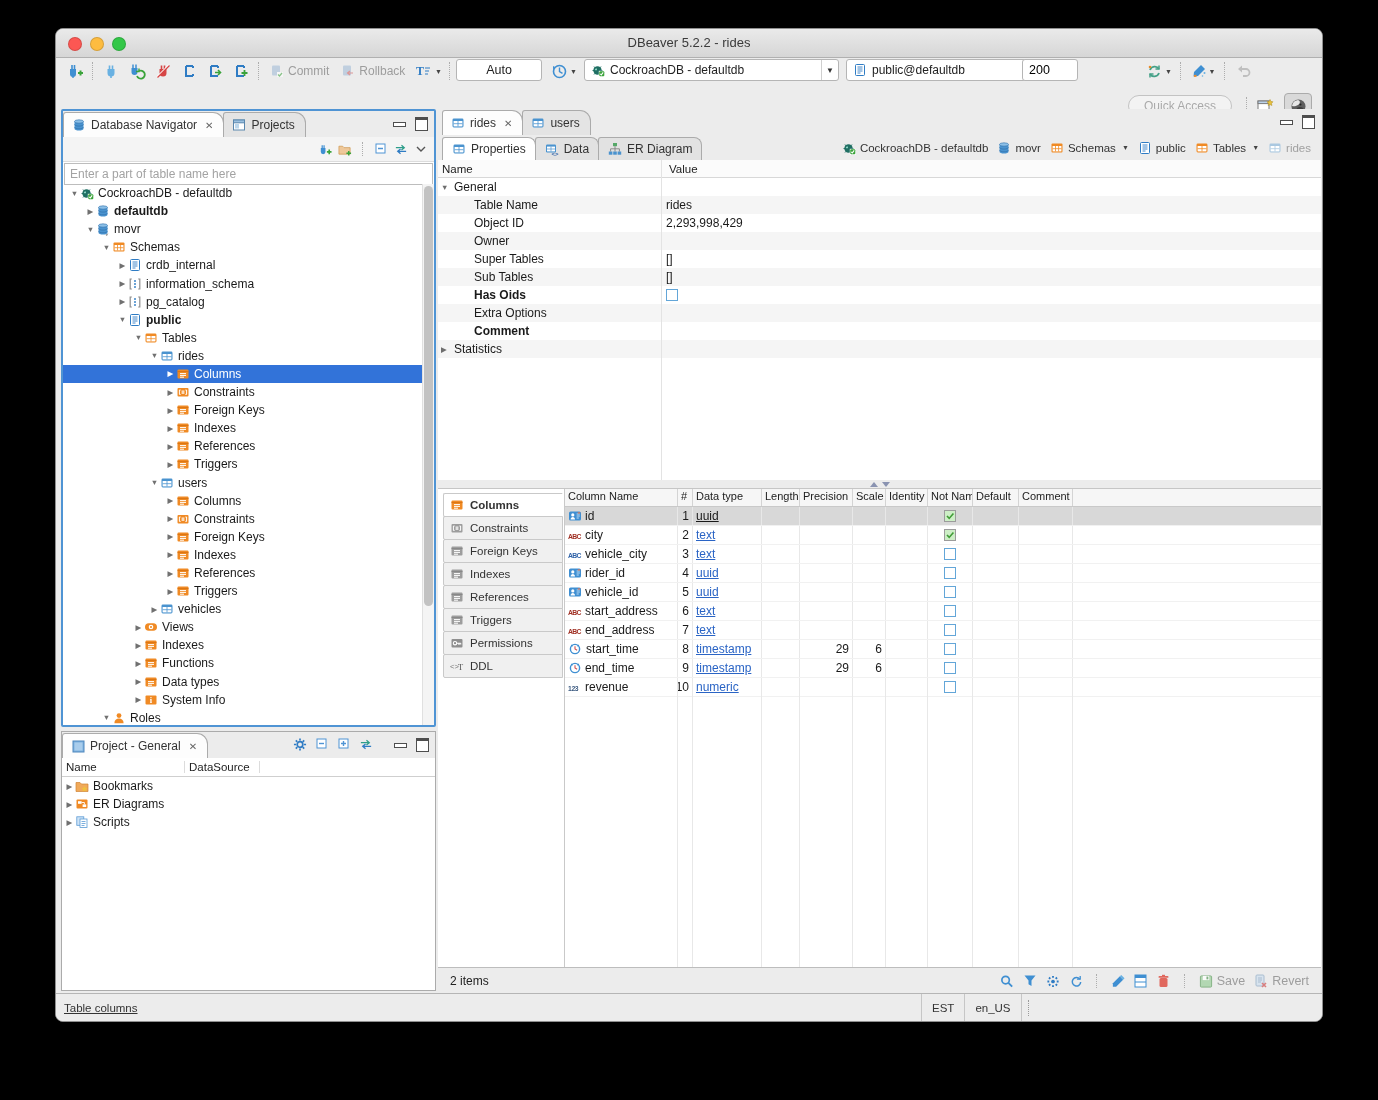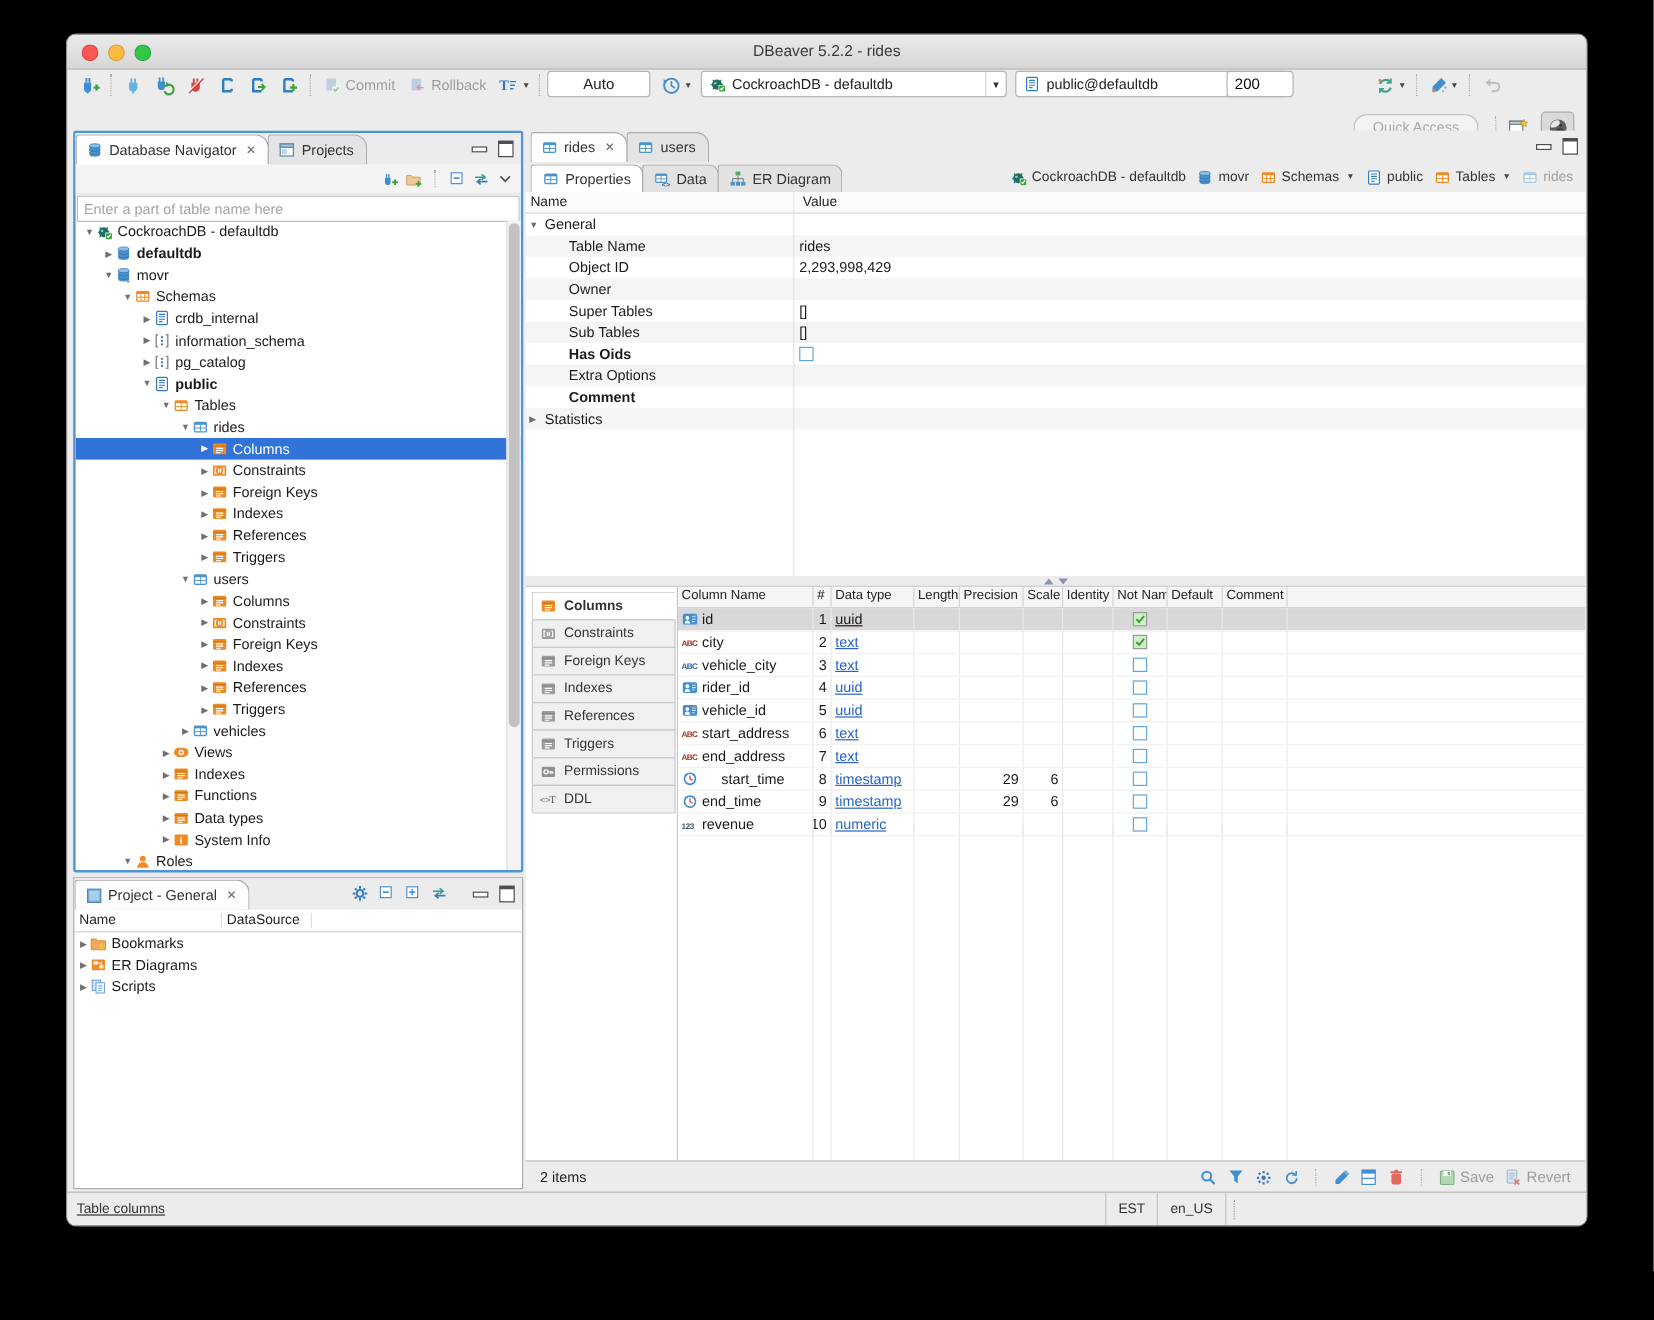--- a/index.html
+++ b/index.html
@@ -1367,21 +1367,21 @@
             <div class="gr">
               <span class="gc" style="width:113px">
                 <span class="icon">
                   <svg width="14" height="14" viewBox="0 0 14 14">
                     <circle cx="7" cy="7" r="5.3" fill="#3f8fd2"></circle>
                     <circle cx="7" cy="7" r="3.9" fill="#fff"></circle>
                     <path d="M7 4.2 V7 l2.1 1.3" stroke="#d05050" stroke-width="1.1" fill="none"></path>
                     <path d="M3.2 3 l1.4 1.2 M10.8 3 L9.4 4.2" stroke="#3f8fd2" stroke-width="1.2"></path>
                   </svg>
                 </span>
-                <span style="margin-left:19px">start_time</span>
+                <span style="margin-left:4px">start_time</span>
               </span>
               <span class="gc num" style="width:15px">8</span>
               <span class="gc" style="width:69px">
                 <a class="lnk">timestamp</a>
               </span>
               <span class="gc" style="width:38px"></span>
               <span class="gc num" style="width:53px">29</span>
               <span class="gc num" style="width:33px">6</span>
               <span class="gc" style="width:42px"></span>
               <span class="gc" style="width:45px;justify-content:center">

